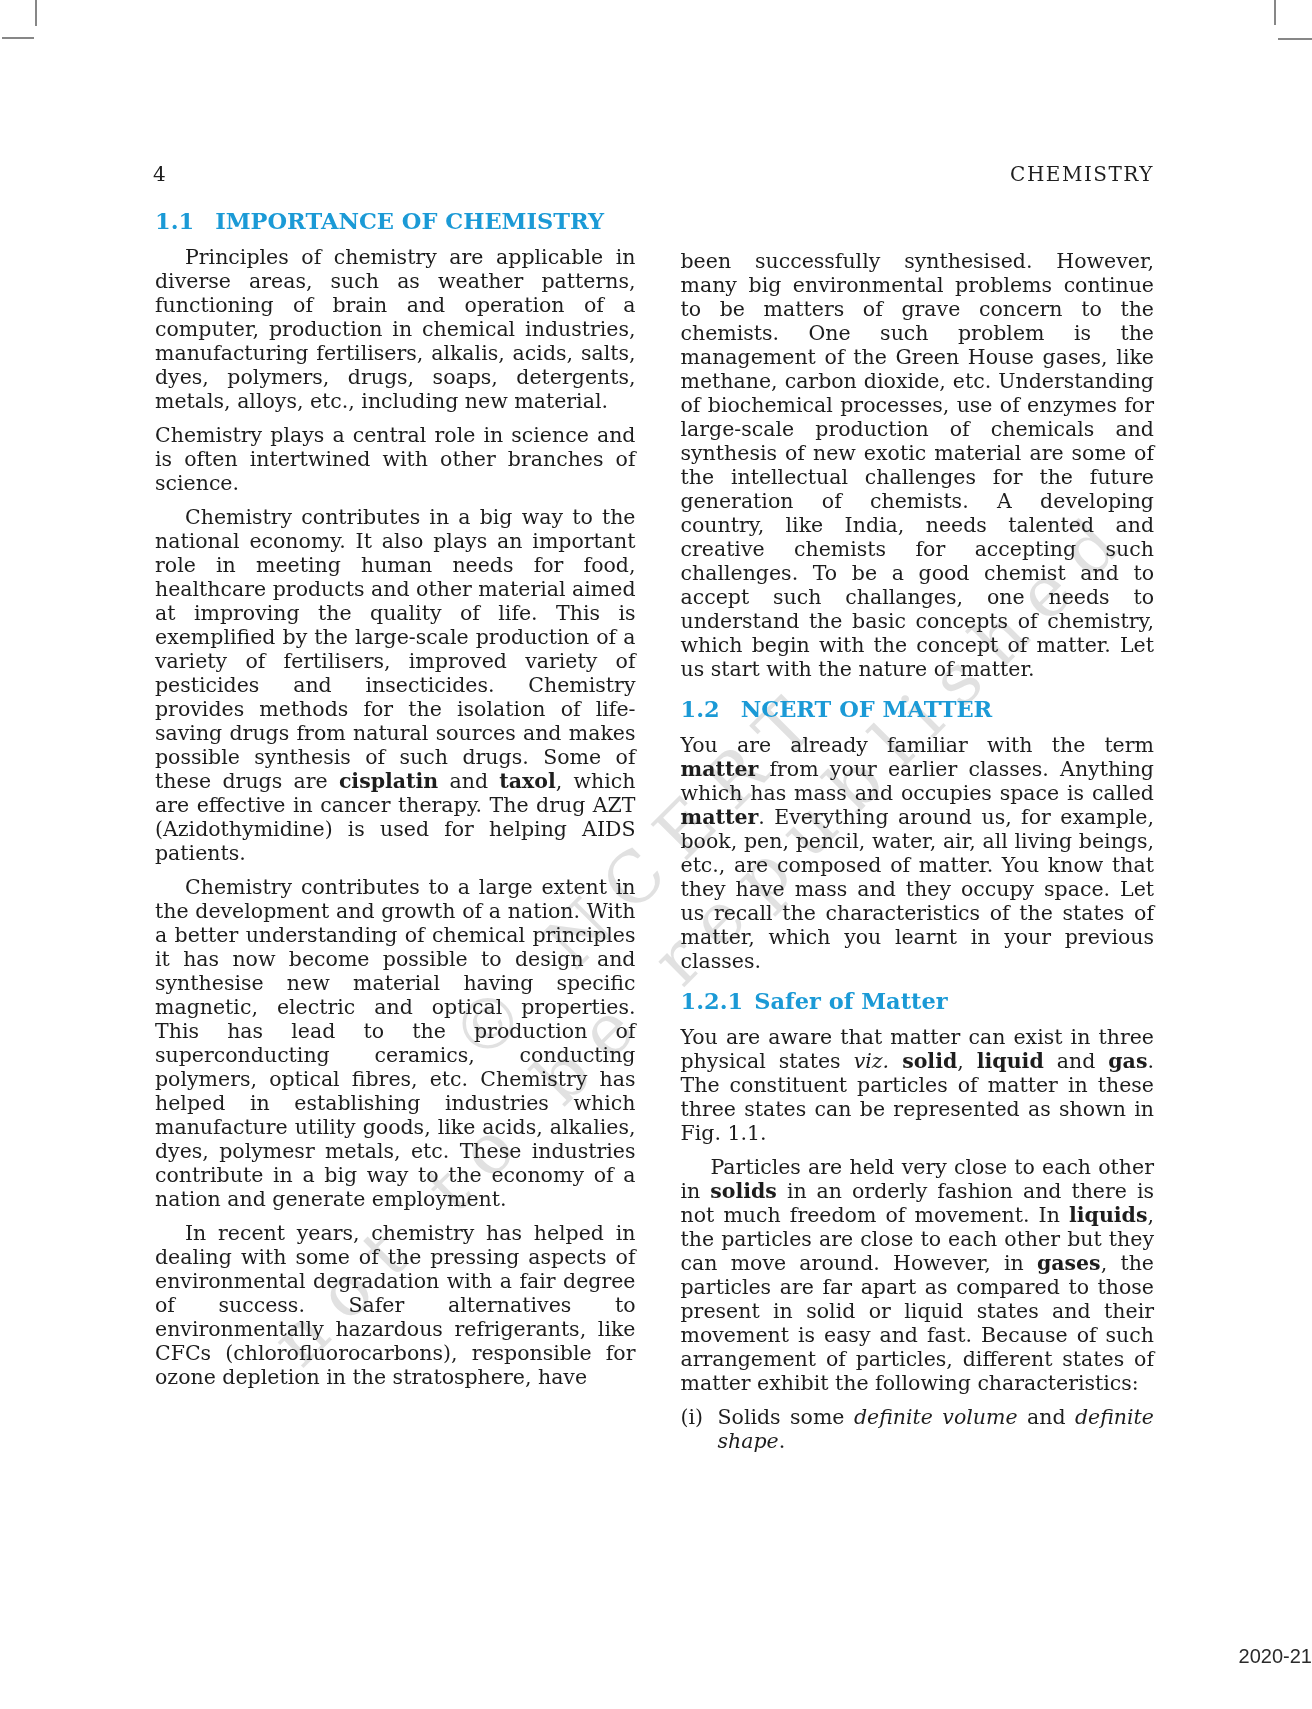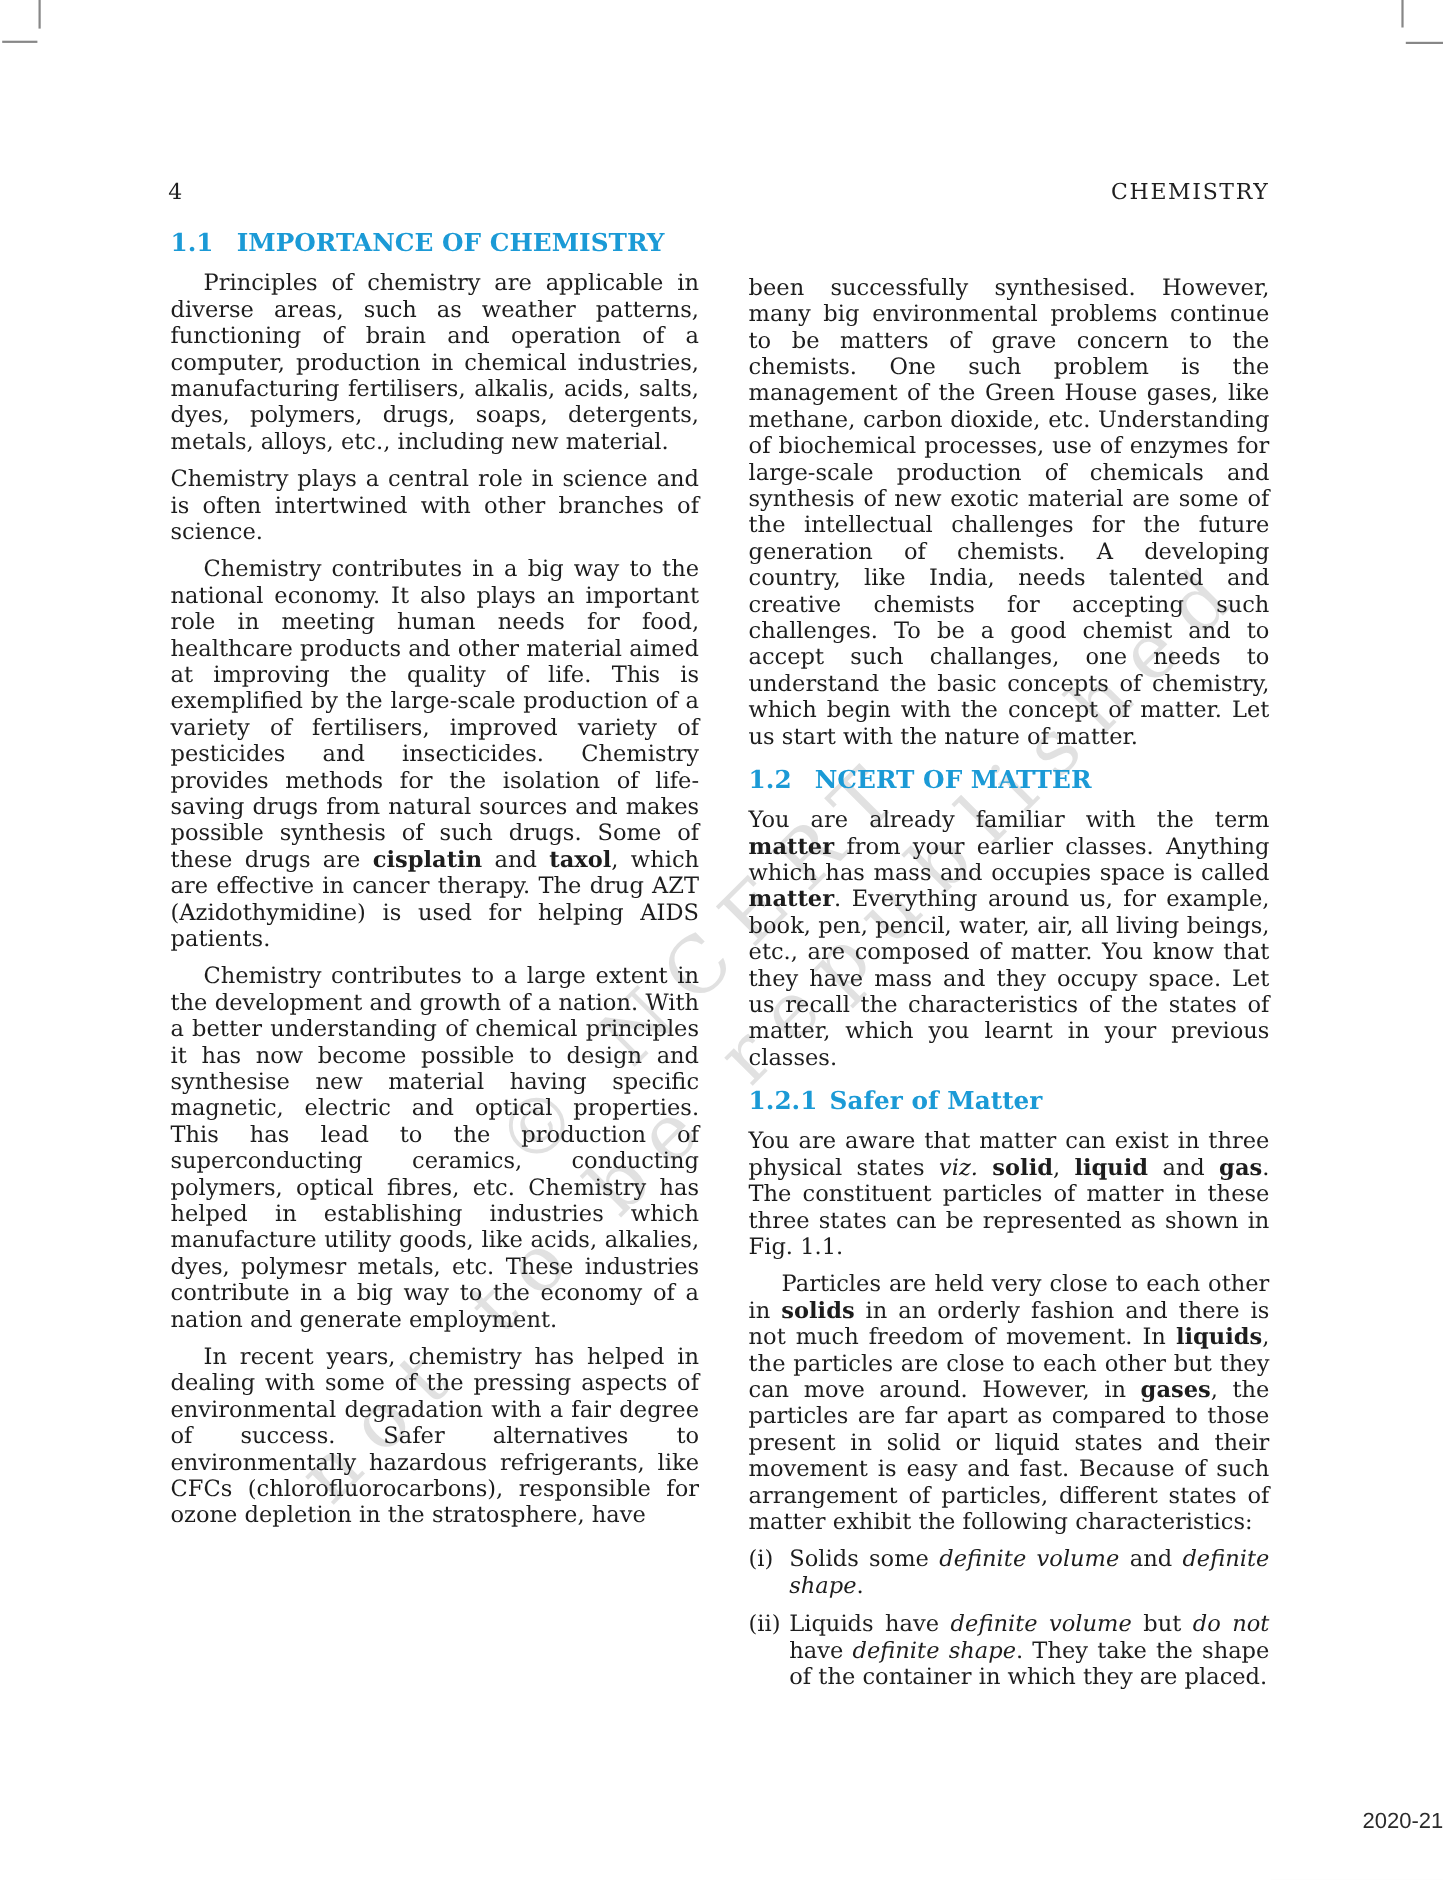--- a/index.html
+++ b/index.html
@@ -116,23 +116,19 @@
       <div class="sec-heading mid">
         <span class="hnum-narrow">1.2.1</span><span>Safer of Matter</span>
       </div>
       <p class="body"><span>You are aware that matter can exist in three physical states </span><span style="font-style: italic;">viz.</span><span> </span><span style="font-weight: bold;">solid</span><span>, </span><span style="font-weight: bold;">liquid</span><span> and </span><span style="font-weight: bold;">gas</span><span>. The constituent particles of matter in these three states can be represented as shown in Fig. 1.1.</span></p>
       <p class="body ind"><span>Particles are held very close to each other in </span><span style="font-weight: bold;">solids</span><span> in an orderly fashion and there is not much freedom of movement. In </span><span style="font-weight: bold;">liquids</span><span>, the particles are close to each other but they can move around. However, in </span><span style="font-weight: bold;">gases</span><span>, the particles are far apart as compared to those present in solid or liquid states and their movement is easy and fast. Because of such arrangement of particles, different states of matter exhibit the following characteristics:</span></p>
 
       <div class="list-item">
         <span class="marker">(i)</span>
         <span class="litext"><span>Solids some </span><span style="font-style: italic;">definite volume</span><span> and </span><span style="font-style: italic;">definite shape</span><span>.</span></span>
       </div>
-      <div class="list-item">
-        <span class="marker">(ii)</span>
-        <span class="litext"><span>Liquids have </span><span style="font-style: italic;">definite volume</span><span> but </span><span style="font-style: italic;">do not</span><span> have </span><span style="font-style: italic;">definite shape</span><span>. They take the shape of the container in which they are placed.</span></span>
-      </div>
     </div>
 
   </div>
 
   <div class="footer">2020-21</div>
 
 </div>
 
 </body></html>

